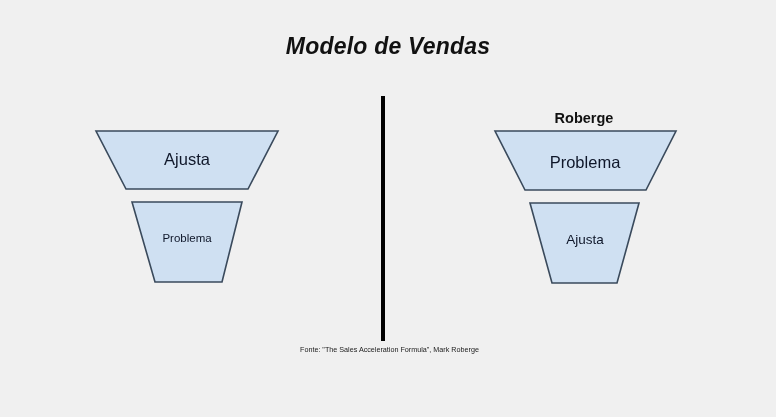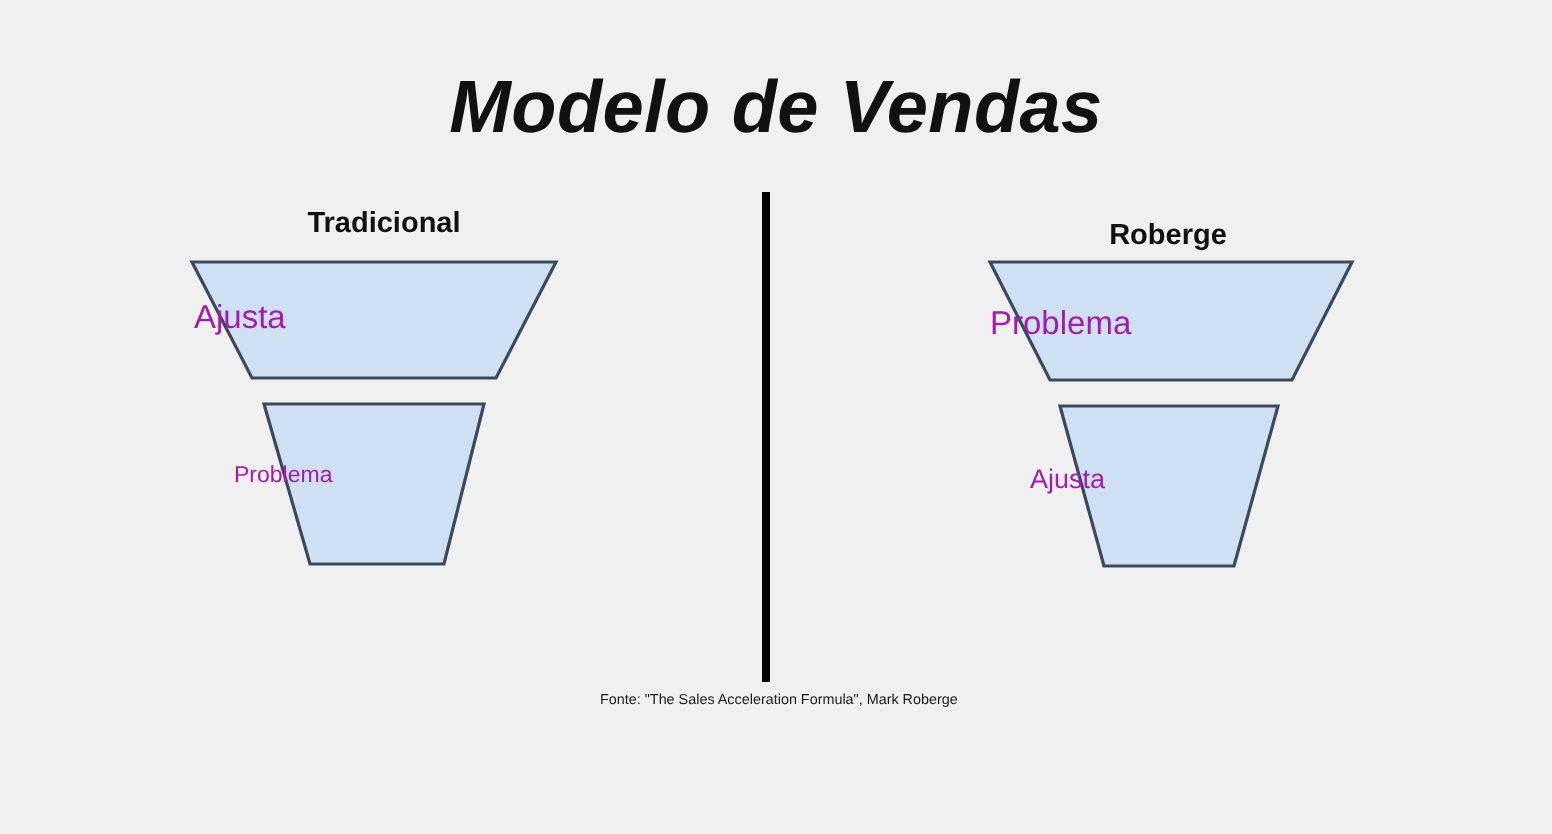--- a/index.html
+++ b/index.html
@@ -21,21 +21,21 @@
     width: 776px;
     height: 417px;
   }
   .abs { position: absolute; }
 
   #title {
     left: 0;
     top: 33px;
     width: 776px;
     text-align: center;
-    font-size: 37px;
+    font-size: 23px;
     font-weight: bold;
     font-style: italic;
     color: #111111;
     letter-spacing: 0.2px;
   }
 
   .funnel-heading {
     font-size: 14.5px;
     font-weight: bold;
     color: #111111;
@@ -46,21 +46,22 @@
   #heading-right { left: 504px; top: 110px; width: 160px; }
 
   .shape-layer {
     position: absolute;
     left: 0; top: 0;
     width: 776px; height: 417px;
     pointer-events: none;
   }
 
   .shape-label {
-    color: #a21caf;
+    color: #0f172a;
+    text-align: center;
     white-space: nowrap;
   }
   
   #label-l-top {
     left: 97px; top: 150px; width: 180px;
     font-size: 16.5px;
   }
   #label-l-bottom {
     left: 117px; top: 232px; width: 140px;
     font-size: 11.5px;
@@ -103,21 +104,20 @@
 
     <polygon points="96,131 278,131 248,189 126,189" fill="#cfe0f2" stroke="#3a4a5c" stroke-width="1.6" stroke-linejoin="miter"></polygon>
 
     <polygon points="132,202 242,202 222,282 155,282" fill="#cfe0f2" stroke="#3a4a5c" stroke-width="1.6" stroke-linejoin="miter"></polygon>
 
     <polygon points="495,131 676,131 646,190 525,190" fill="#cfe0f2" stroke="#3a4a5c" stroke-width="1.6" stroke-linejoin="miter"></polygon>
 
     <polygon points="530,203 639,203 617,283 552,283" fill="#cfe0f2" stroke="#3a4a5c" stroke-width="1.6" stroke-linejoin="miter"></polygon>
   </svg>
 
-  <div class="abs funnel-heading" id="heading-left">Tradicional</div>
 
   <div class="abs funnel-heading" id="heading-right">Roberge</div>
 
   <div class="abs shape-label" id="label-l-top">Ajusta</div>
 
   <div class="abs shape-label" id="label-l-bottom">Problema</div>
 
   <div class="abs shape-label" id="label-r-top">Problema</div>
 
   <div class="abs shape-label" id="label-r-bottom">Ajusta</div>

